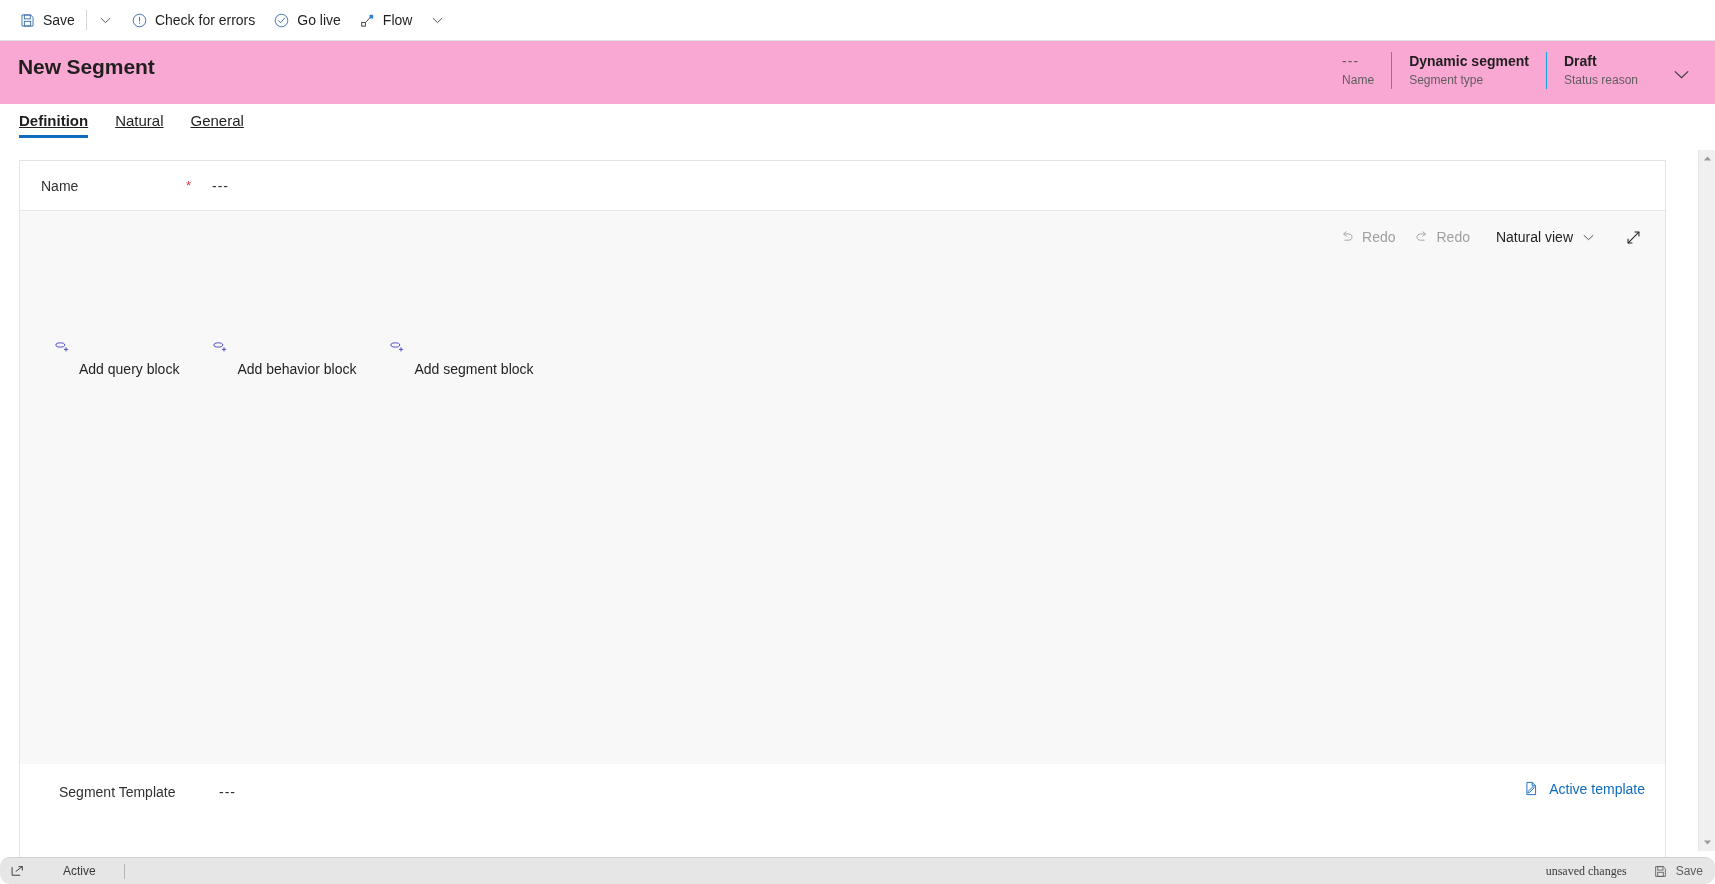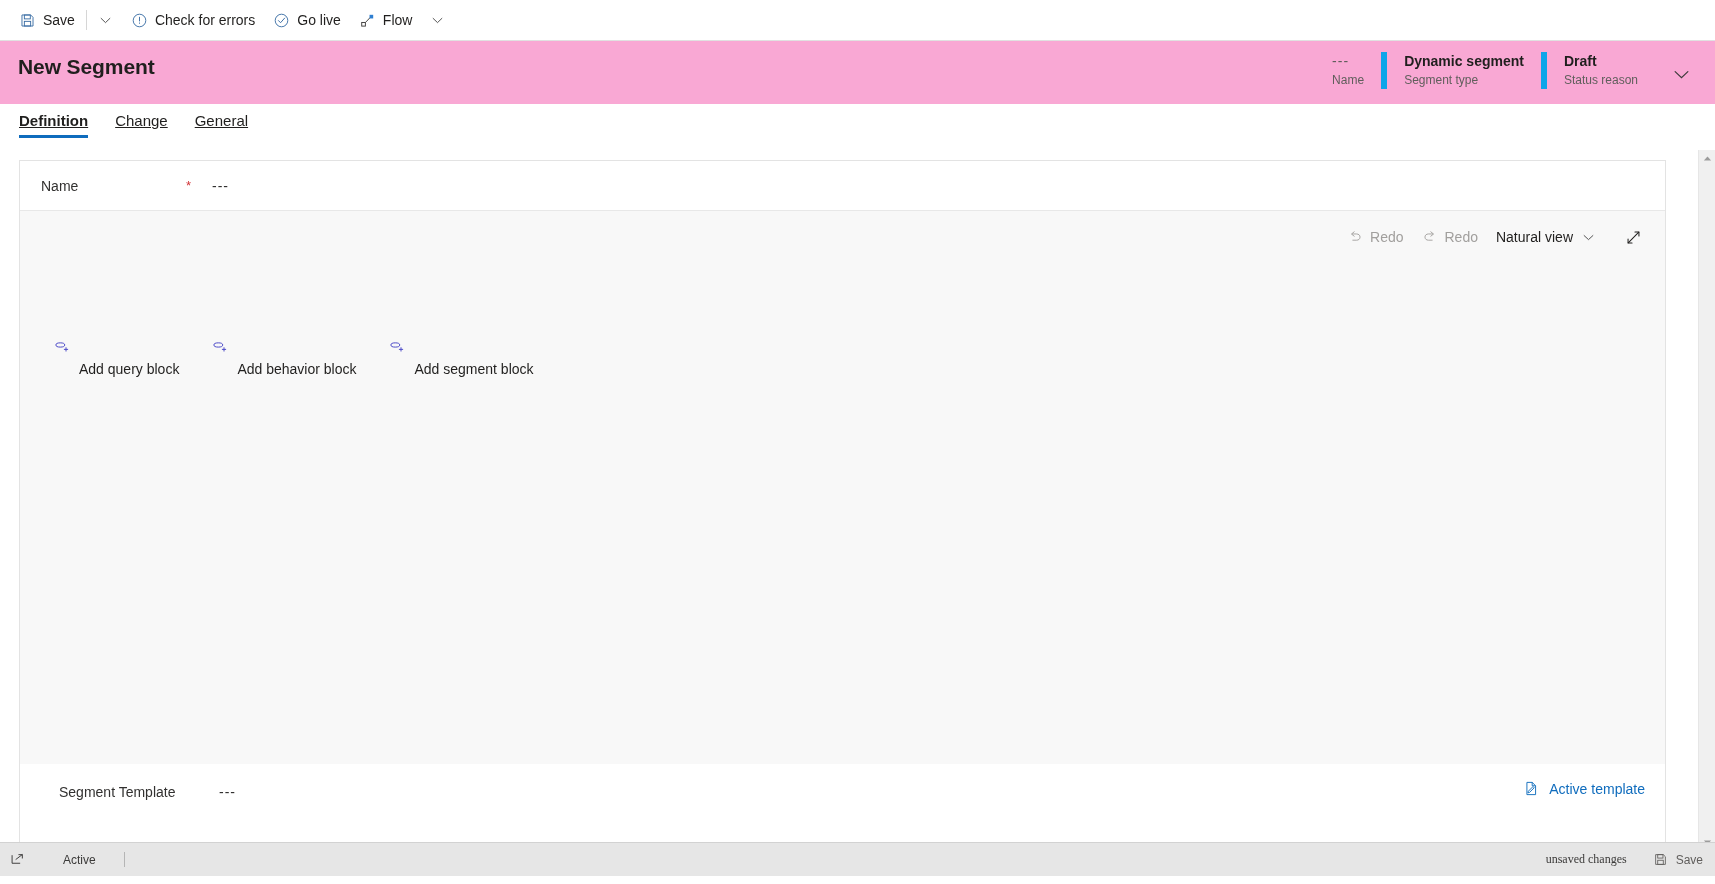--- a/index.html
+++ b/index.html
@@ -46,21 +46,21 @@
     font-size: 21px; font-weight: 600; color: #201f1e;
     letter-spacing: -0.1px;
   }
   .headerflyout {
     position: absolute; right: 22px; top: 11px;
     display: flex; align-items: flex-start;
   }
   .hdr-field {
     padding: 0 17px;
     min-width: 58px;
-    border-left: 6px solid #0ea5e9;
+    border-left: 1px solid #0ea5e9;
     display: flex; flex-direction: column;
   }
   .hdr-field.first { border-left: none; }
   .hdr-value {
     font-size: 14px; font-weight: 600; color: #201f1e;
     line-height: 19px; white-space: nowrap;
   }
   .hdr-value.dim { color: #605e5c; font-weight: 400; letter-spacing: 1px; }
   .hdr-label {
     font-size: 12px; color: #605e5c; line-height: 17px;
@@ -184,26 +184,26 @@
     border-left: 1px solid #e6e6e6;
   }
   .vs-arrow {
     height: 17px; display: flex;
     align-items: center; justify-content: center;
   }
   .vs-arrow.bot { position: absolute; bottom: 0; width: 17px; }
 
   
   .statusbar {
-    position: absolute; left: 0; bottom: 8px;
-    width: 1715px; height: 34px;
+    position: absolute; left: 0; bottom: 0;
+    width: 1715px; height: 27px;
     background: #e6e6e6;
     border-top: 1px solid #d2d2d2;
     display: flex; align-items: center;
-    font-size: 12px; color: #3b3a39;
+    font-size: 12px; color: #3b3a39; border-radius: 10px;
   }
   .sb-icon { margin-left: 10px; display: flex; align-items: center; }
   .sb-active { margin-left: 38px; }
   .sb-divider {
     width: 1px; height: 15px; background: #b5b5b5; margin-left: 28px;
   }
   .sb-right {
     margin-left: auto; display: flex; align-items: center;
     padding-right: 12px;
   }
@@ -302,21 +302,21 @@
       </span>
     </div>
   </div>
 </div>
 
 <div class="tabstrip">
   <div class="tab active">
     <span>Definition</span>
   </div>
   <div class="tab">
-    <span>Change</span>
+    <span>Natural</span>
   </div>
   <div class="tab">
     <span>General</span>
   </div>
 </div>
 
 <div class="card">
 
   <div class="name-row">
     <div class="name-label">Name</div>
@@ -341,21 +341,21 @@
         <span class="icn">
           <svg width="16" height="16" viewBox="0 0 20 20">
             <path d="M13.4 6.2H8c-2.6 0-4.3 1.7-4.3 3.9S5.4 14 8 14h4.7" fill="none" stroke="#a19f9d" stroke-width="1.15" stroke-linecap="round"></path>
             <path d="M11 3.5 14.4 6.3 11 9" fill="none" stroke="#a19f9d" stroke-width="1.15" stroke-linecap="round" stroke-linejoin="round"></path>
           </svg>
         </span>
         <span class="t-label">Redo</span>
       </div>
 
       <div class="tool-btn enabled">
-        <span class="t-label" style="margin-left:0">Natural view</span>
+        <span class="t-label" style="margin-left:8px">Natural view</span>
         <span class="tool-chev">
           <svg width="13" height="13" viewBox="0 0 16 16">
             <path d="M2.6 5.6 8 10.6l5.4-5" fill="none" stroke="#4a4a4a" stroke-width="1.15" stroke-linecap="round"></path>
           </svg>
         </span>
       </div>
 
       <div class="tool-icon-btn">
         <span class="icn">
           <svg width="17" height="17" viewBox="0 0 20 20">

